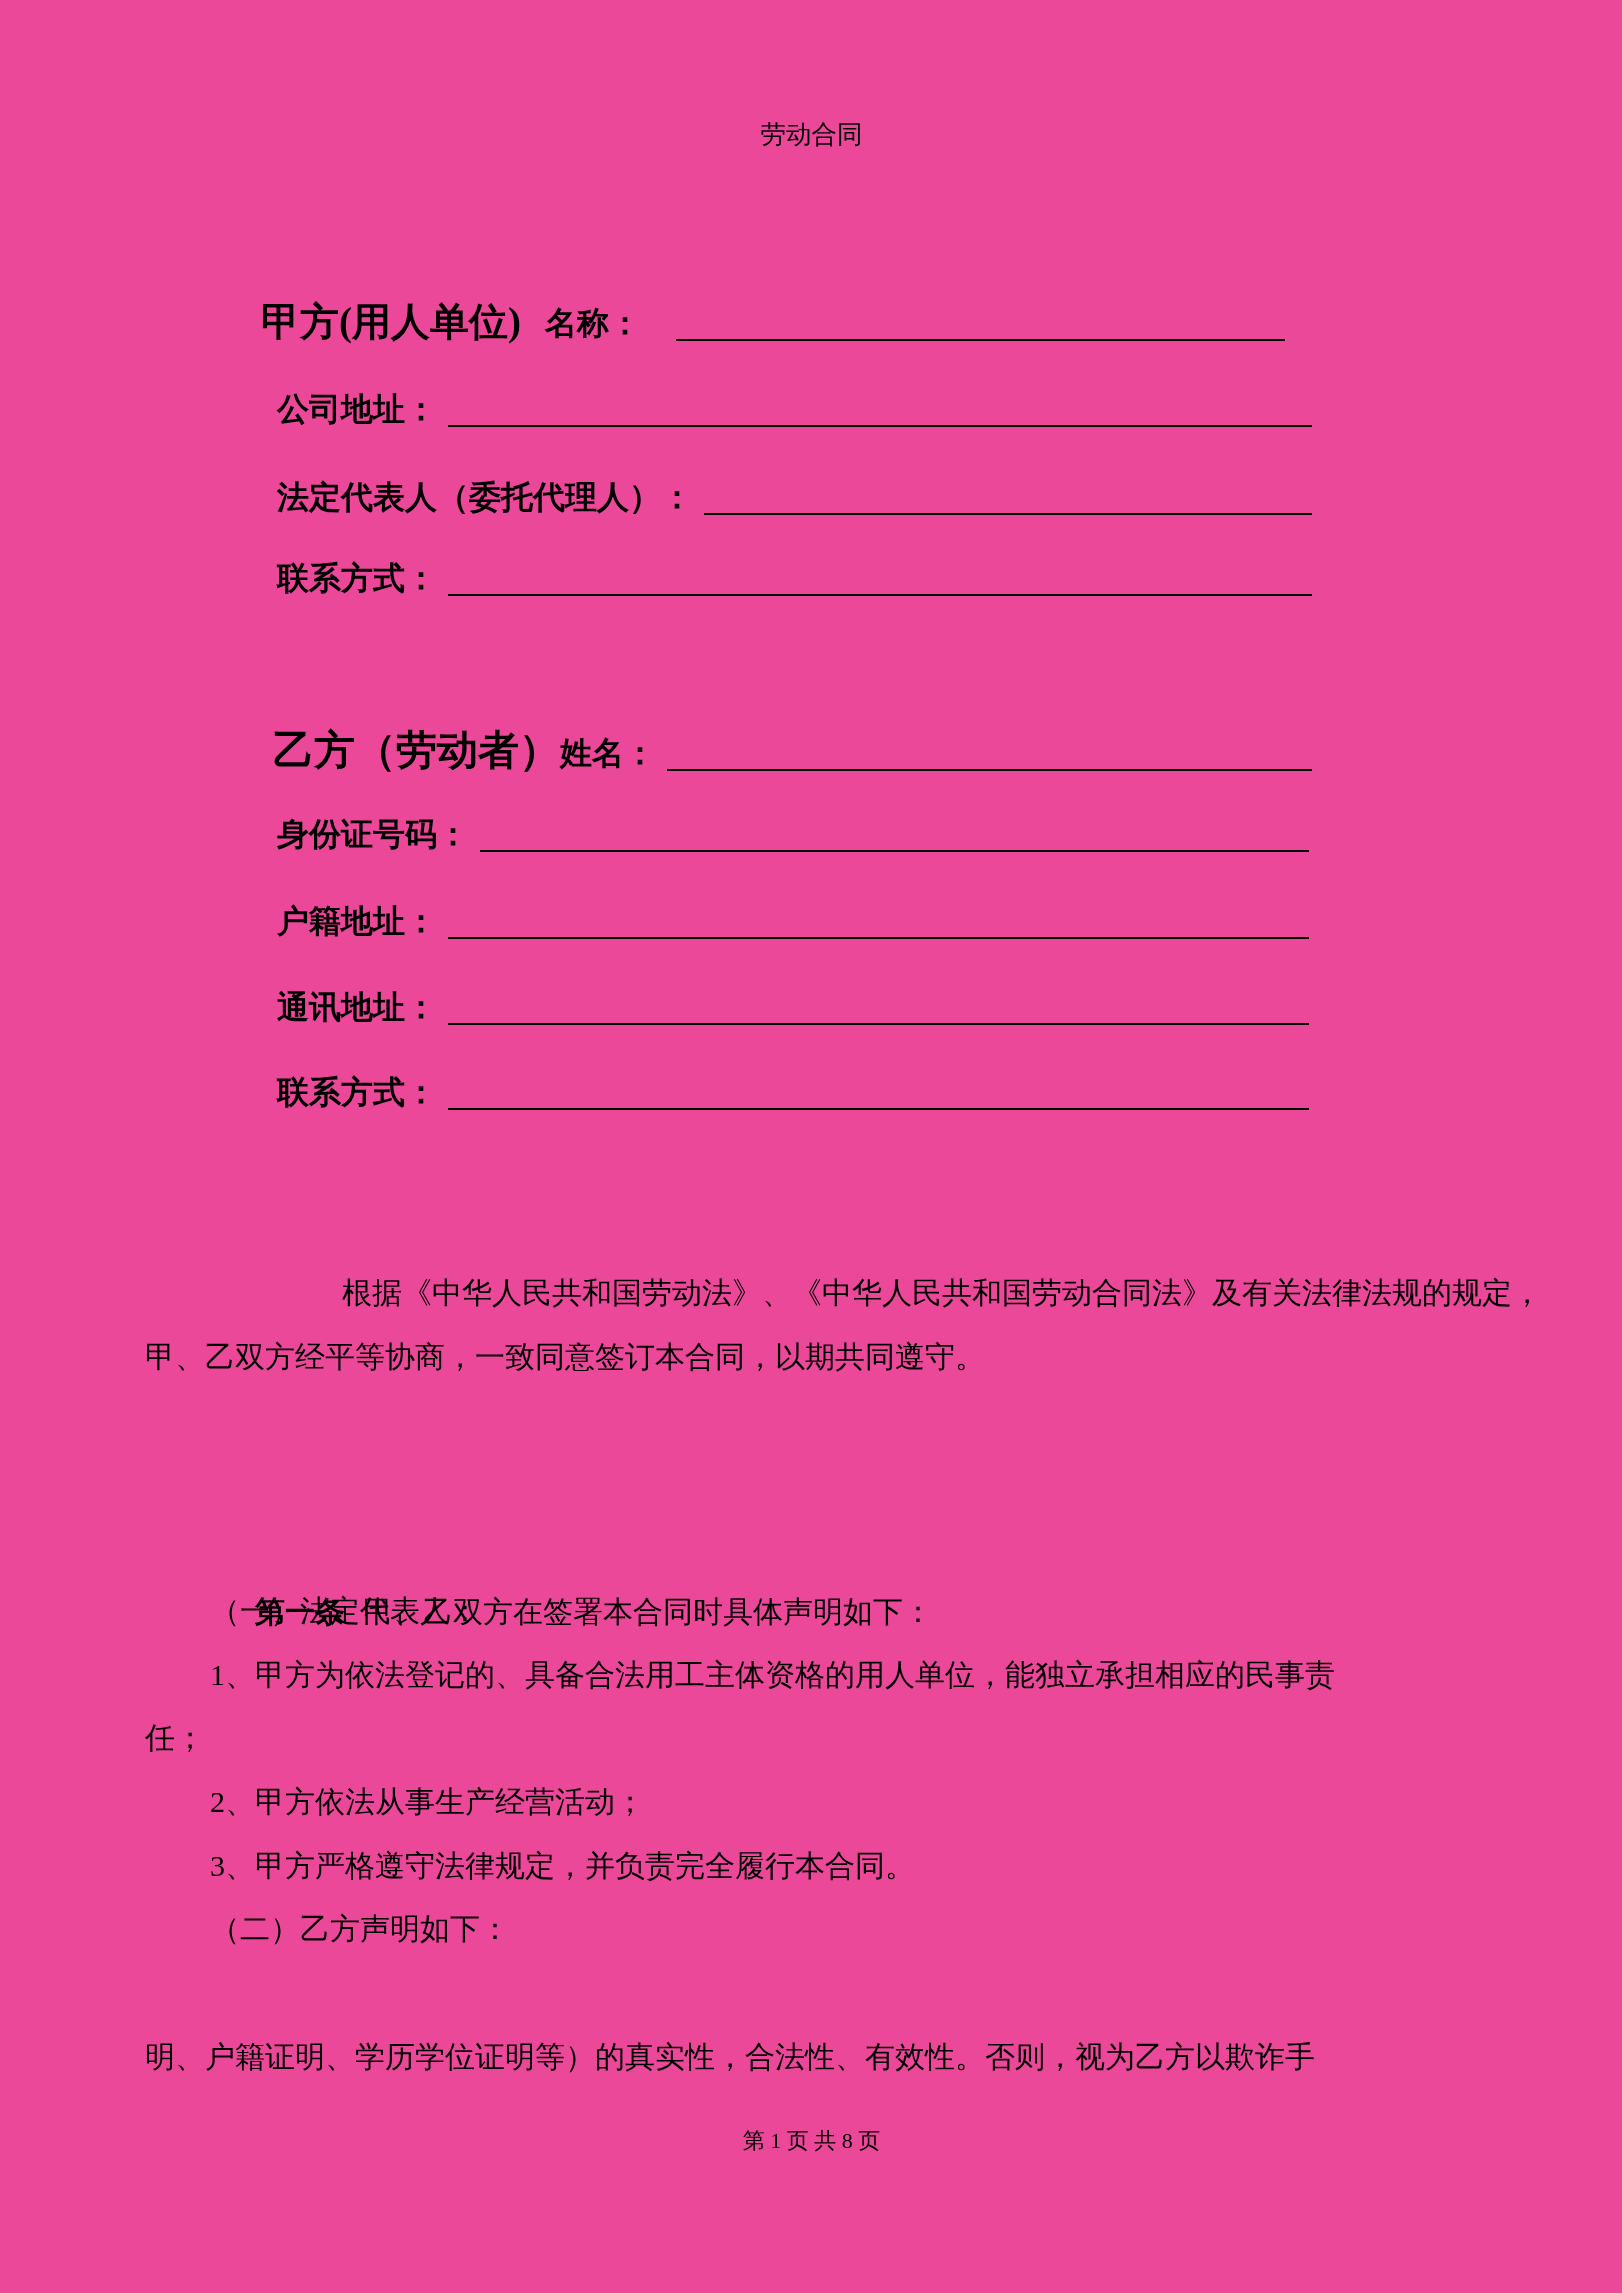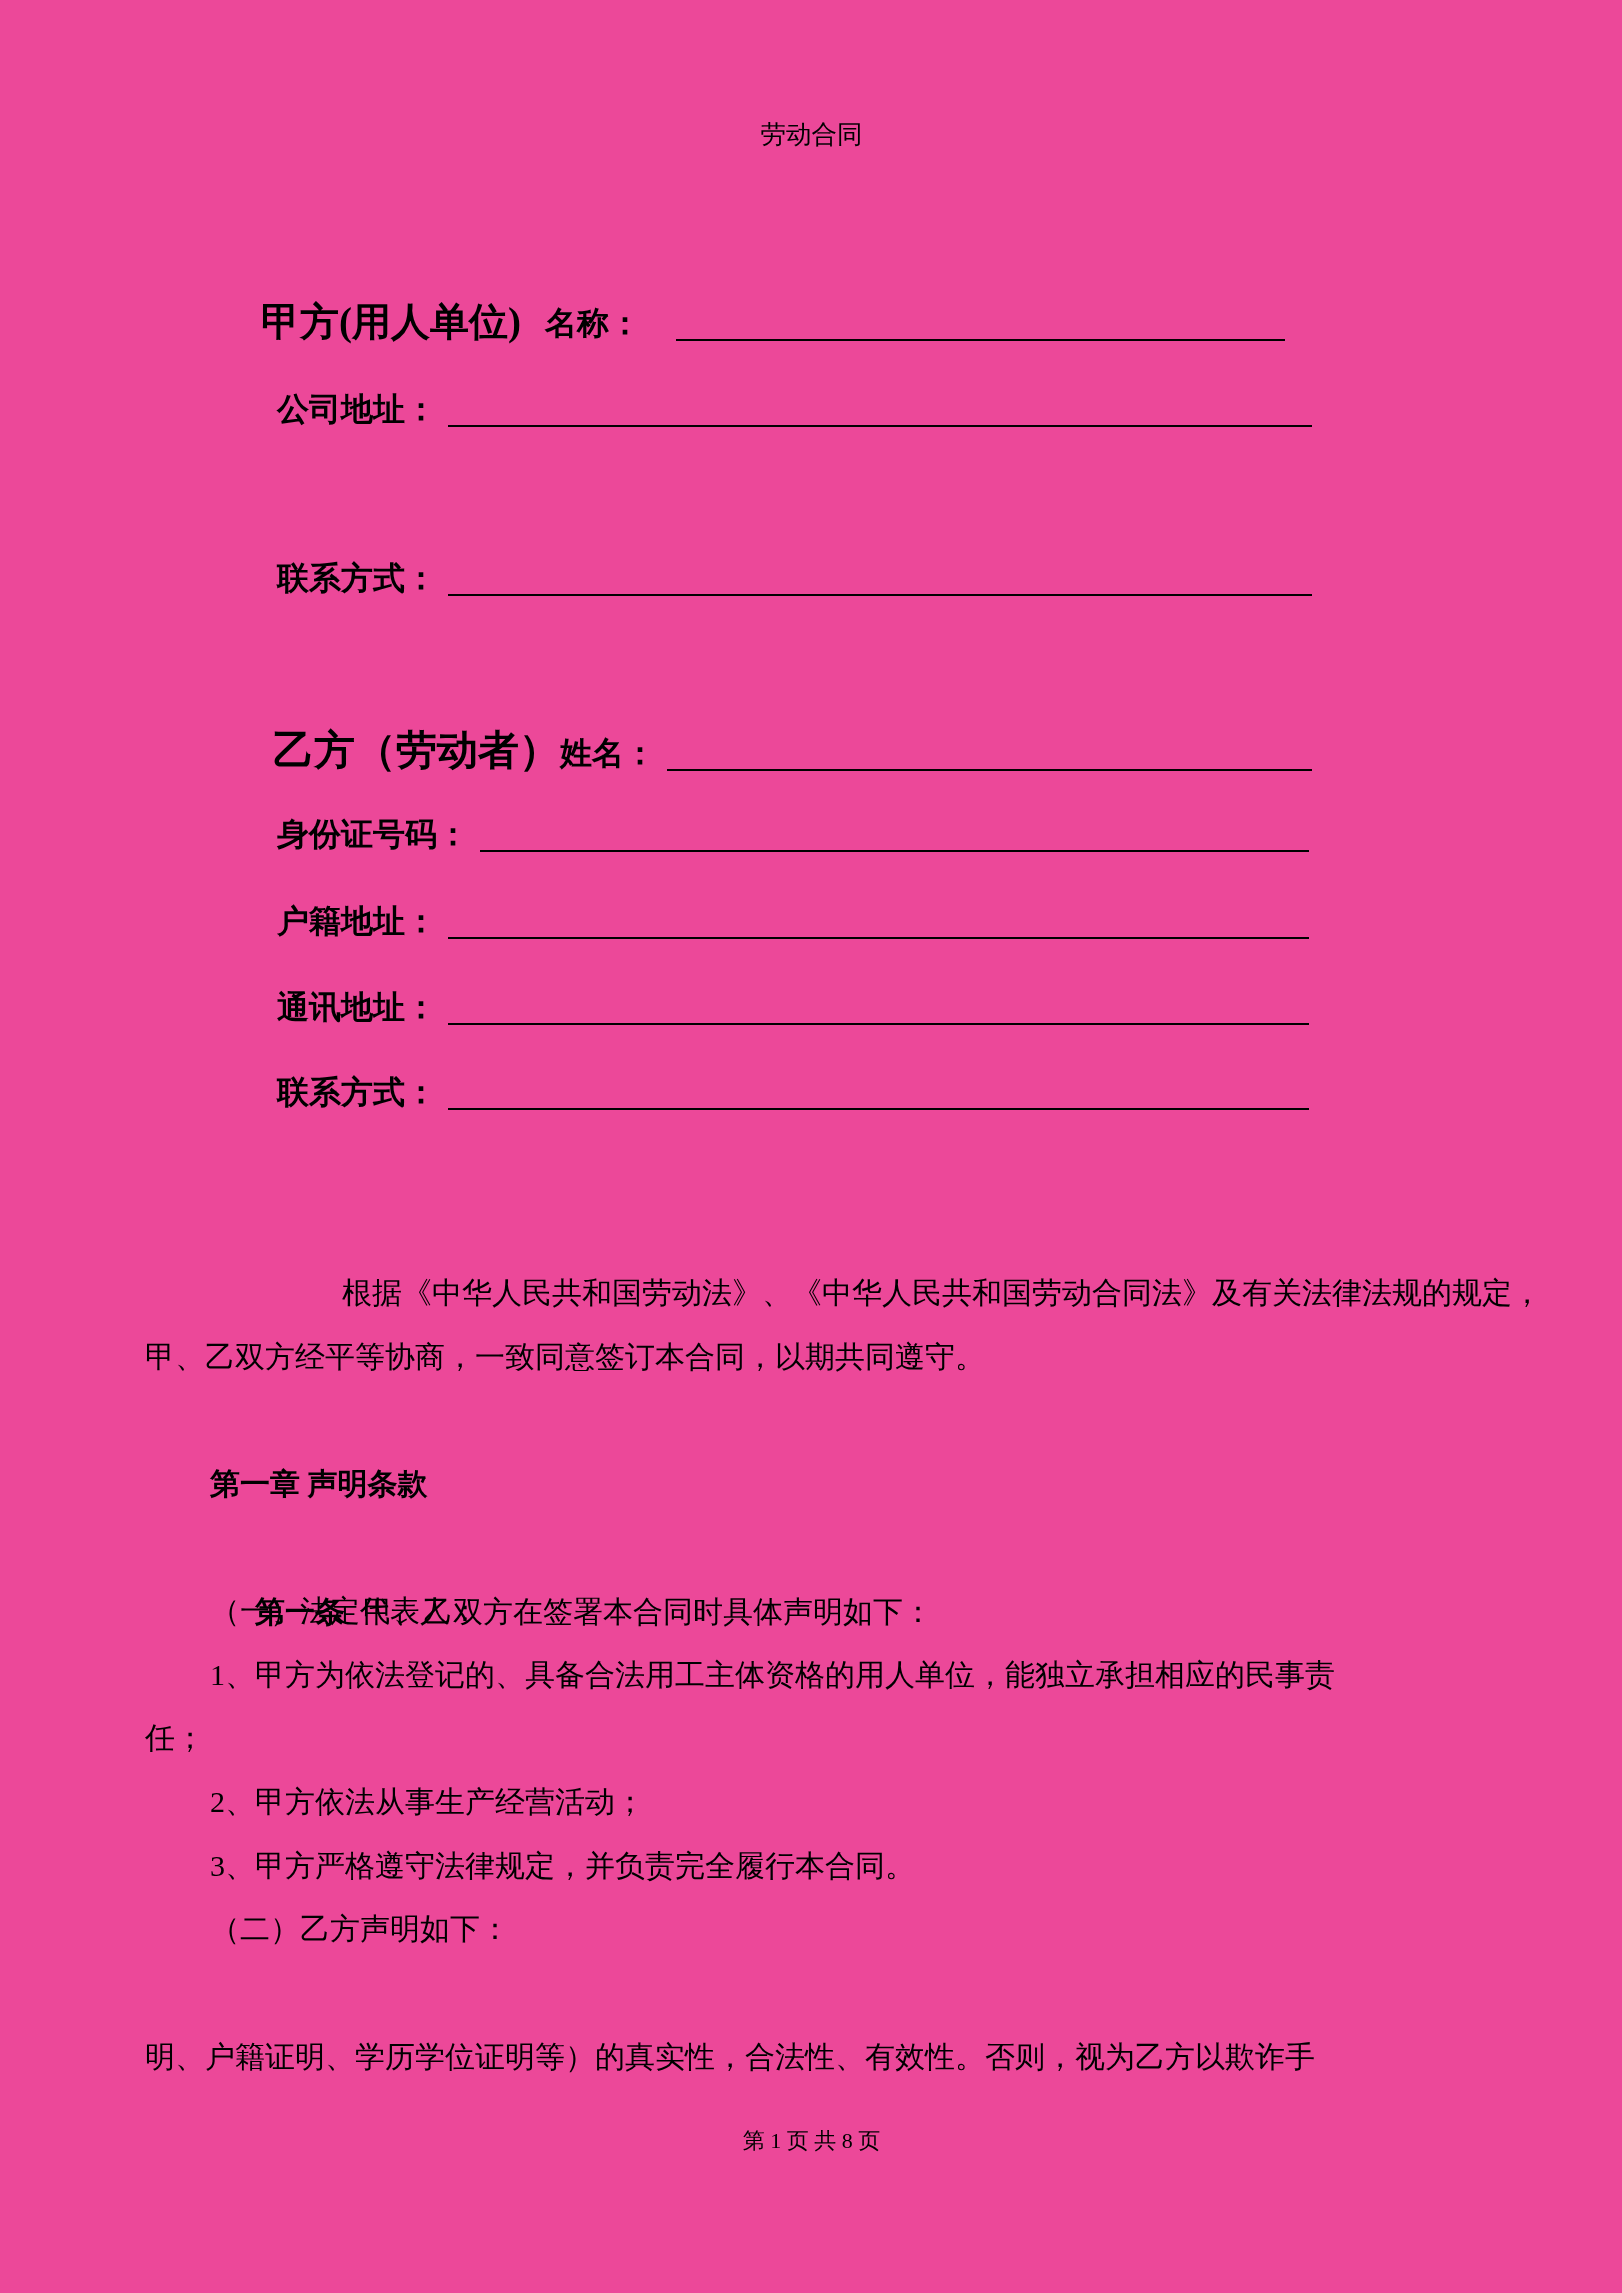--- a/index.html
+++ b/index.html
@@ -94,20 +94,24 @@
     <span class="label-xl">甲方(用人单位)</span>
     <span class="label-lg">名称：</span>
     <span class="fill"></span>
   </div>
 
   <div class="form-row row-a2">
     <span class="label-lg">公司地址：</span>
     <span class="fill"></span>
   </div>
 
+  <div class="form-row row-a3">
+    <span class="label-lg">法定代表人（委托代理人）：</span>
+    <span class="fill"></span>
+  </div>
 
   <div class="form-row row-a4">
     <span class="label-lg">联系方式：</span>
     <span class="fill"></span>
   </div>
 
   <div class="form-row row-b1">
     <span class="label-xxl">乙方（劳动者）</span>
     <span class="label-lg">姓名：</span>
     <span class="fill"></span>
@@ -130,21 +134,20 @@
 
   <div class="form-row row-b5">
     <span class="label-lg">联系方式：</span>
     <span class="fill"></span>
   </div>
 
   <div class="body-block">
     <div class="body-line indent bl-0">根据《中华人民共和国劳动法》、《中华人民共和国劳动合同法》及有关法律法规的规定，</div>
     <div class="body-line bl-1">甲、乙双方经平等协商，一致同意签订本合同，以期共同遵守。</div>
 
-    <div class="body-line indent bold bl-2">第一章 声明条款</div>
 
     <div class="body-line indent bl-3">
       <span class="bold">第一条</span><span class="article-text">甲、乙双方在签署本合同时具体声明如下：</span>
     </div>
 
     <div class="body-line indent bl-4">（一）法定代表人：</div>
     <div class="body-line indent bl-5">1、甲方为依法登记的、具备合法用工主体资格的用人单位，能独立承担相应的民事责</div>
     <div class="body-line bl-6">任；</div>
     <div class="body-line indent bl-7">2、甲方依法从事生产经营活动；</div>
     <div class="body-line indent bl-8">3、甲方严格遵守法律规定，并负责完全履行本合同。</div>

